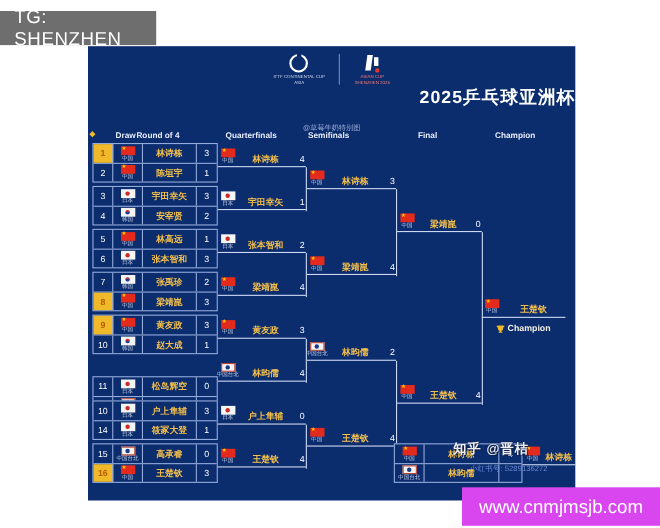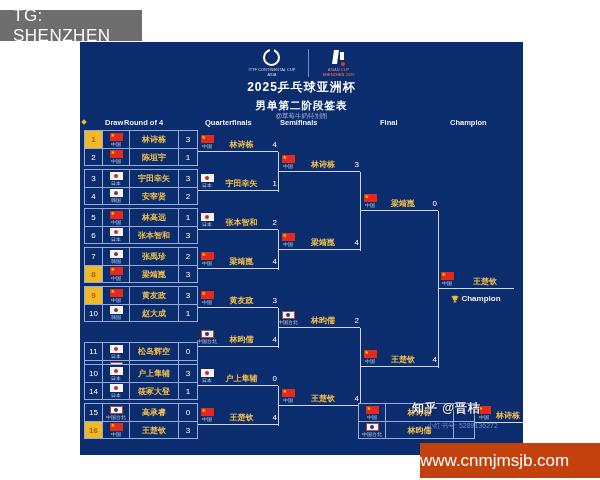--- a/index.html
+++ b/index.html
@@ -3,41 +3,41 @@
 <meta charset="utf-8">
 <style>
   html,body{margin:0;padding:0}
   body{width:600px;height:480px;position:relative;background:#fff;
        font-family:"Liberation Sans","DejaVu Sans",sans-serif;overflow:hidden}
 
   
   .tg-box{position:absolute;left:0;top:10px;width:142px;height:31px;background:#6e6e6e;
           color:#fff;font-size:17px;display:flex;align-items:center;padding-left:13px;
           box-sizing:border-box;letter-spacing:.5px;z-index:30}
-  .site-box{position:absolute;left:420px;top:443px;width:180px;height:35px;background:#c2410c;
-            color:#fff;font-size:17px;display:flex;align-items:center;justify-content:flex-start;z-index:30}
+  .site-box{position:absolute;left:420px;top:443px;width:180px;height:35px;background:#d946ef;
+            color:#fff;font-size:17px;display:flex;align-items:center;justify-content:center;z-index:30}
 
   
   .bracket{position:absolute;left:80px;top:42px;width:443px;height:413px;background:#0b2c6d;z-index:10}
 
   
   .logos{position:absolute;top:5px;left:0;right:0;height:32px;display:flex;
          justify-content:center;align-items:center;gap:13px}
   .logo-blk{display:flex;flex-direction:column;align-items:center;gap:1px}
   .logo-ring{width:17px;height:17px;border:2px solid #fff;border-radius:50%;box-sizing:border-box;position:relative}
   .logo-ring::after{content:"";position:absolute;left:5px;top:-3px;width:4px;height:6px;background:#0b2c6d}
   .logo-sub{font-size:4px;color:#cfd9f2;text-align:center;line-height:5px;white-space:pre-line}
   .logo-div{width:1px;height:28px;background:rgba(255,255,255,.45)}
   .logo-mark{width:13px;height:16px;position:relative}
   .logo-mark::before{content:"";position:absolute;left:1px;top:0;width:5px;height:14px;background:#fff;transform:skewX(-8deg)}
   .logo-mark::after{content:"";position:absolute;right:1px;top:2px;width:4px;height:8px;background:#fff}
   .logo-dot{position:absolute;right:0;bottom:0;width:4px;height:4px;border-radius:50%;background:#e4382e}
   .logo-sub.red{color:#ff7a70}
-  .t-title{position:absolute;top:37px;left:0;right:0;text-align:center;color:#fff;
-           font-size:12px;font-weight:bold;letter-spacing:1px}
+  .t-title{position:absolute;top:37px;left:0;right:0;text-align:right;color:#fff;
+           font-size:16px;font-weight:bold;letter-spacing:1px}
   .t-sub{position:absolute;top:57px;left:0;right:0;text-align:center;color:#fff;
          font-size:10.5px;font-weight:bold;letter-spacing:1px}
   .t-credit{position:absolute;top:70px;left:0;right:0;text-align:center;color:#9fb0d8;font-size:6.5px}
 
   
   .colhead{position:absolute;top:76px;font-size:7.5px;font-weight:bold;color:#e8eefc;white-space:nowrap}
   .dmd{position:absolute;left:2px;top:78px;width:4px;height:4px;background:#f0b929;transform:rotate(45deg)}
 
   
   .grp{position:absolute;left:4px;width:112px;height:34px;border:1px solid #93abdd;
@@ -111,21 +111,20 @@
     <div class="logo-blk">
       <div class="logo-mark">
           <span class="logo-dot"></span>
         </div>
       <div class="logo-sub red">ASIAN CUP
 SHENZHEN 2025</div>
     </div>
   </div>
 
   <div class="t-title">2025乒乓球亚洲杯</div>
-  <div class="t-sub">男单第二阶段签表</div>
   <div class="t-credit">@草莓牛奶特别图</div>
 
   <div class="dmd"></div>
   <div class="colhead" style="left:25px">Draw</div>
   <div class="colhead" style="left:44px">Round of 4</div>
   <div class="colhead" style="left:125px">Quarterfinals</div>
   <div class="colhead" style="left:200px">Semifinals</div>
   <div class="colhead" style="left:300px">Final</div>
   <div class="colhead" style="left:370px">Champion</div>
 

